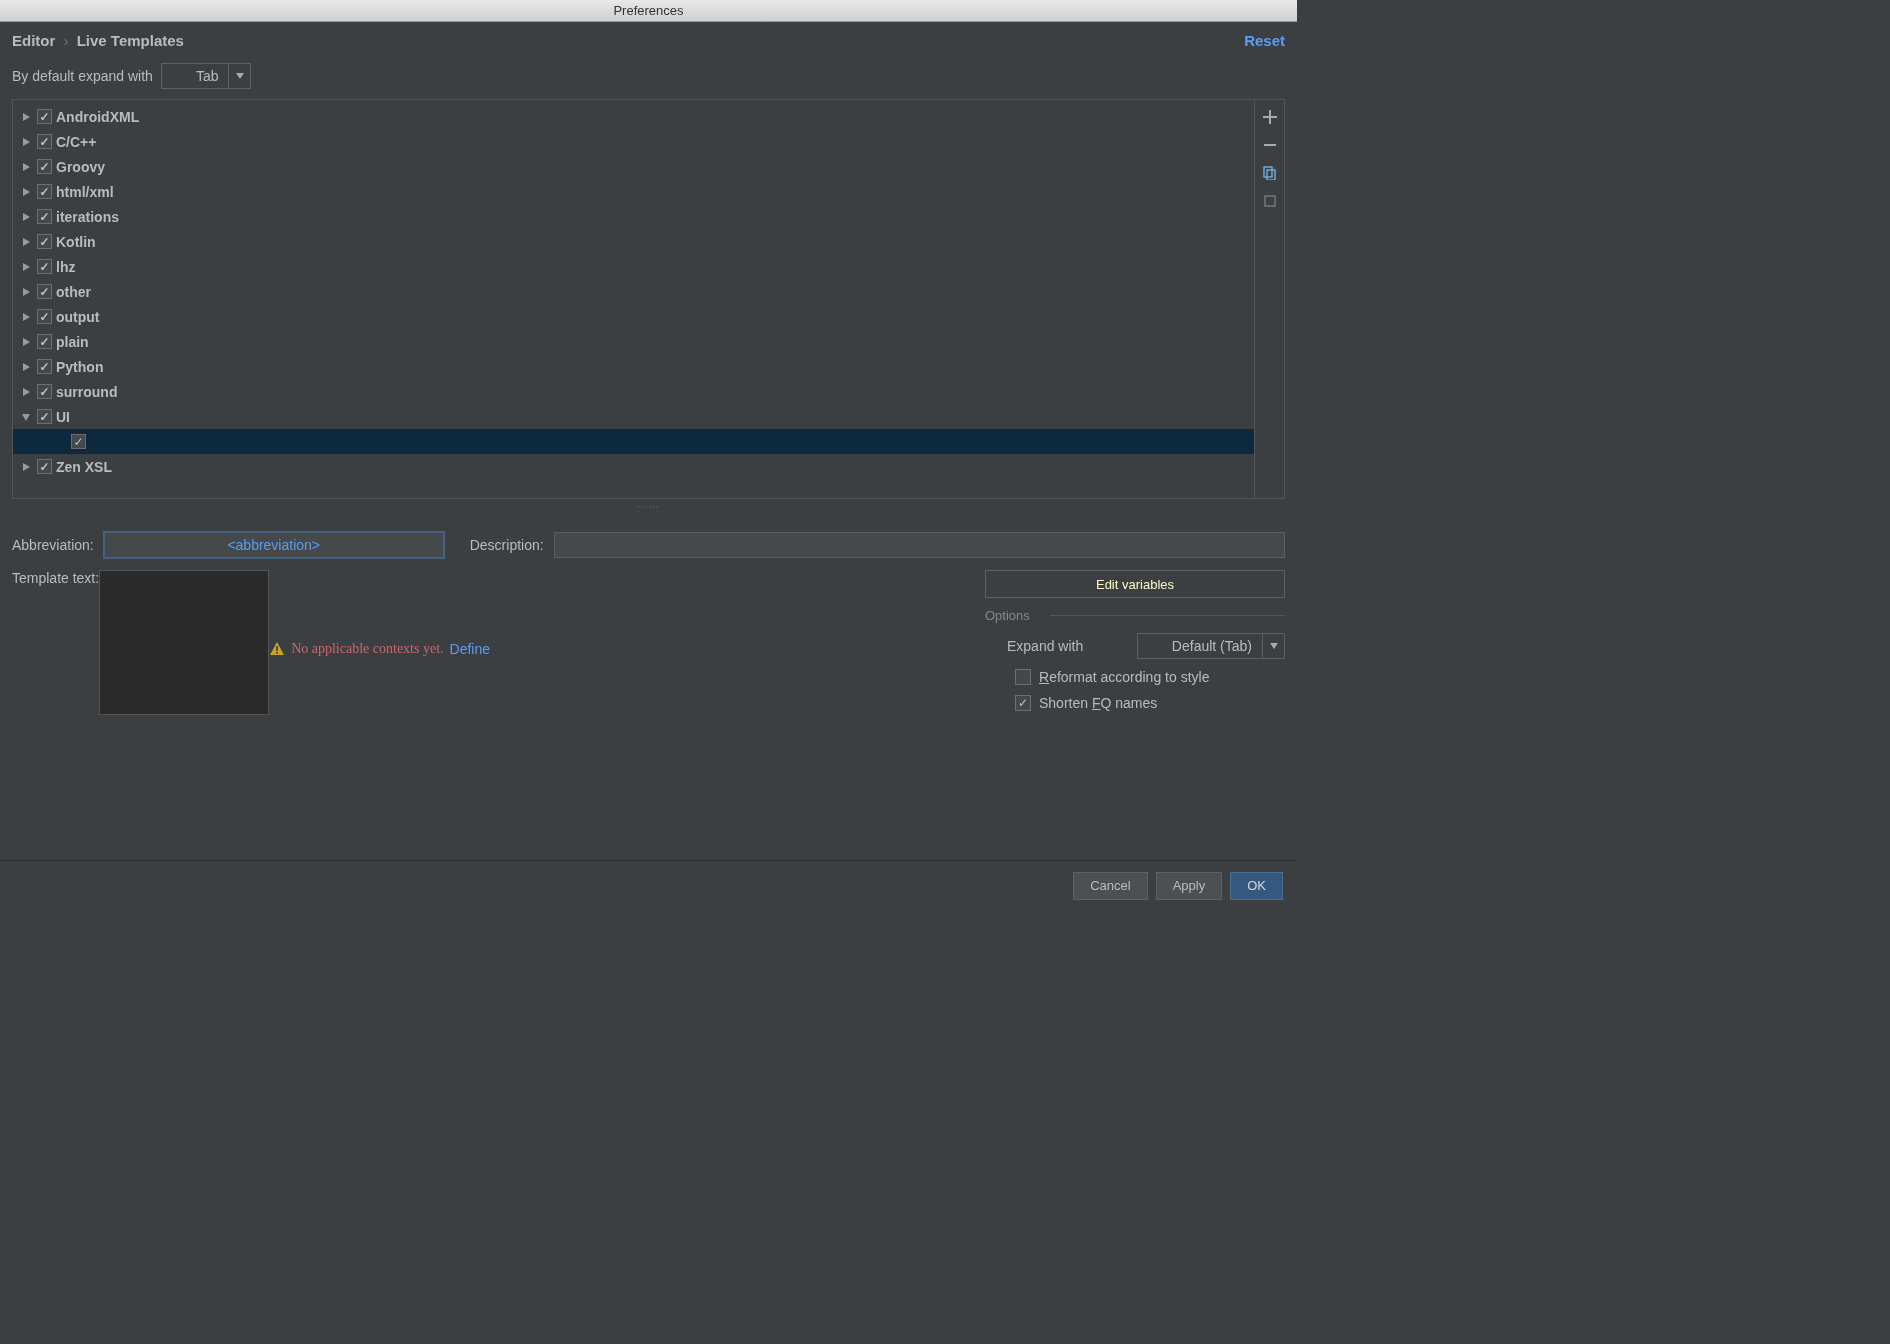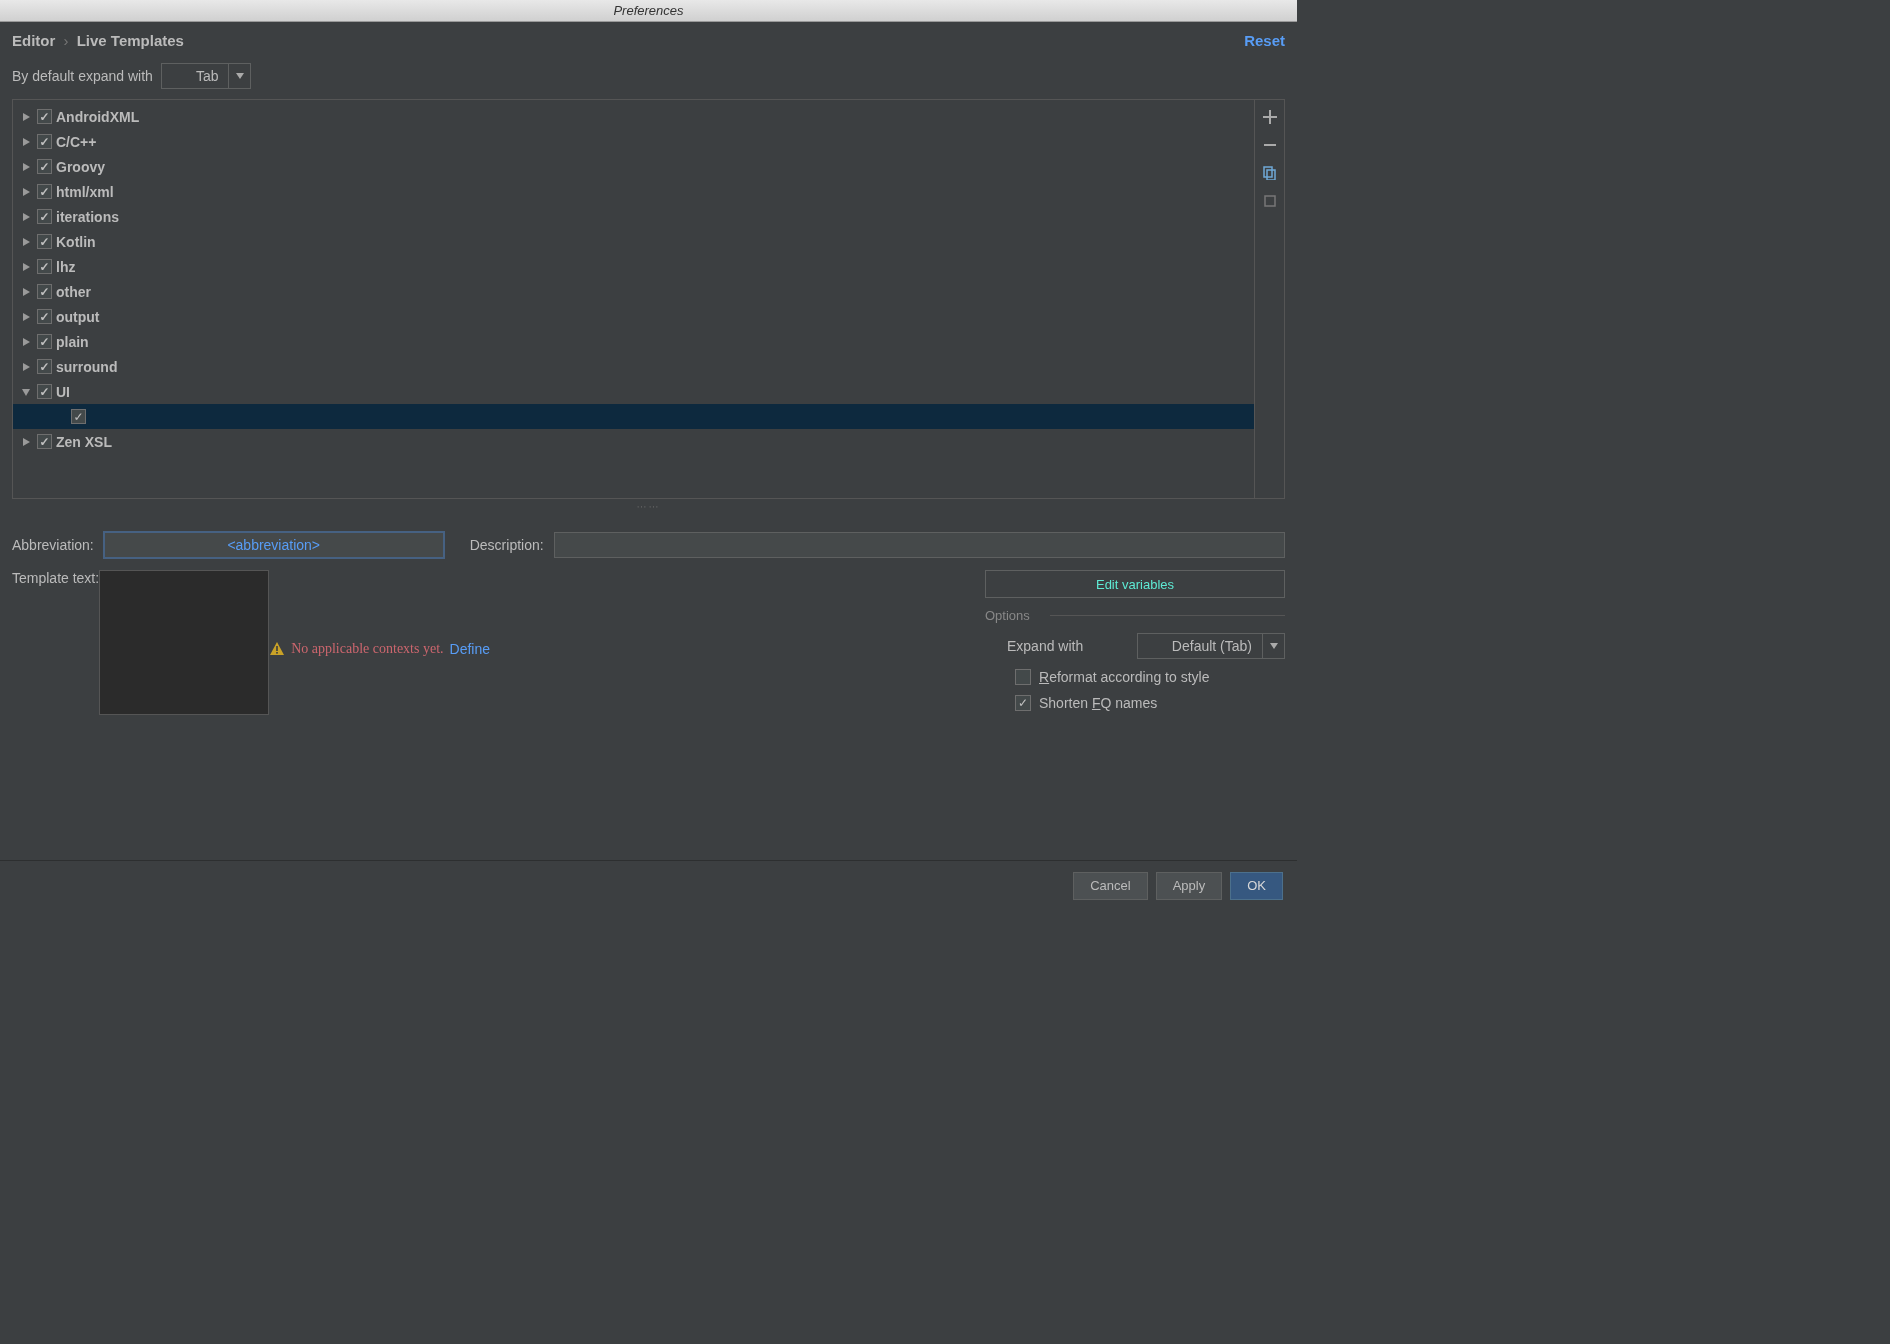--- a/index.html
+++ b/index.html
@@ -13,21 +13,20 @@
     overflow: hidden;
   }
   .titlebar {
     height: 22px;
     background: linear-gradient(#e8e8e8, #d0d0d0);
     color: #333;
     text-align: center;
     line-height: 22px;
     font-size: 13px;
     border-bottom: 1px solid #999;
-    font-style: italic;
   }
   .content {
     padding: 10px 12px 0 12px;
     background: #3c3f41;
     height: 838px;
     display: flex;
     flex-direction: column;
   }
   .header-row {
     display: flex;
@@ -132,21 +131,21 @@
   }
   .btn {
     background: #4c5052;
     border: 1px solid #5e6060;
     color: #bbb;
     height: 28px;
     padding: 0 16px;
     cursor: pointer;
     font-size: 13px;
   }
-  .btn.disabled { color:#5eead4; background:#3c3f41;}
+  .btn.disabled { color:#fef9c3; background:#3c3f41;}
   .btn.primary { background:#365880; border-color:#4c708c; color:#d8d8d8;}
   .options-hdr { display:flex; align-items:center; gap:20px; color:#888; font-size:13px;}
   .options-hdr .line { flex:1; height:1px; background:#555;}
   .opt-row { display:flex; align-items:center; gap:8px; padding-left: 22px; font-size:14px;}
   .checkbox {
     width:16px; height:16px; border:1px solid #6e6e6e; background:#43494a;
     display:flex; align-items:center; justify-content:center;
   }
   .checkbox.checked::after { content:"✓"; color:#c0c0c0; font-size:12px;}
   .warn-row { margin-top: 12px; display:flex; align-items:center; gap:6px; font-size:14px;}
@@ -287,20 +286,29 @@
           <span class="checkbox checked" style="width:15px;height:15px"></span>
           <span>plain</span>
         </div>
         <div class="tree-row">
           <span class="arrow-expand">
             <svg width="10" height="10" viewBox="0 0 10 10">
               <path d="M2 1 L9 5 L2 9 Z" fill="#9a9a9a"></path>
             </svg>
           </span>
           <span class="checkbox checked" style="width:15px;height:15px"></span>
+          <span>Python</span>
+        </div>
+        <div class="tree-row">
+          <span class="arrow-expand">
+            <svg width="10" height="10" viewBox="0 0 10 10">
+              <path d="M2 1 L9 5 L2 9 Z" fill="#9a9a9a"></path>
+            </svg>
+          </span>
+          <span class="checkbox checked" style="width:15px;height:15px"></span>
           <span>surround</span>
         </div>
         <div class="tree-row">
           <span class="arrow-expand">
             <svg width="10" height="10" viewBox="0 0 10 10">
               <path d="M1 2 L9 2 L5 9 Z" fill="#9a9a9a"></path>
             </svg>
           </span>
           <span class="checkbox checked" style="width:15px;height:15px"></span>
           <span>UI</span>

